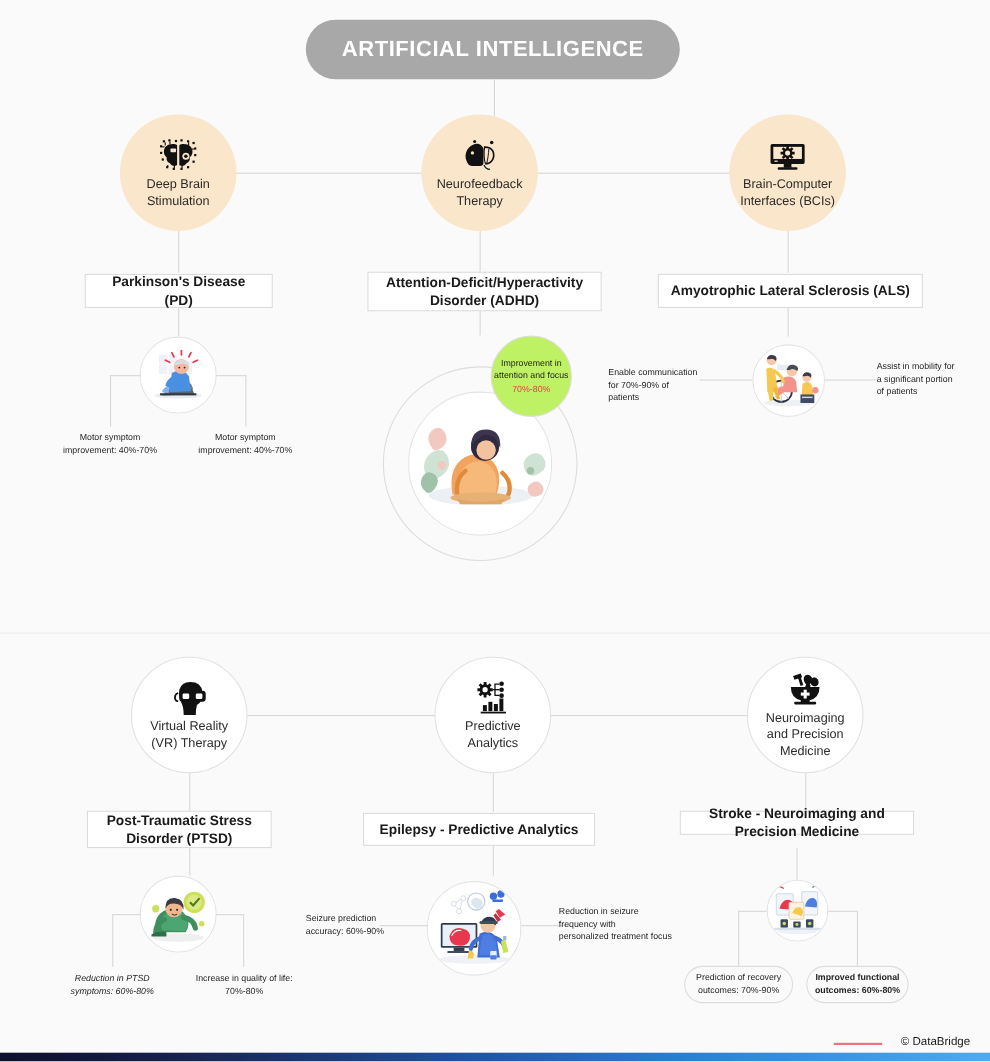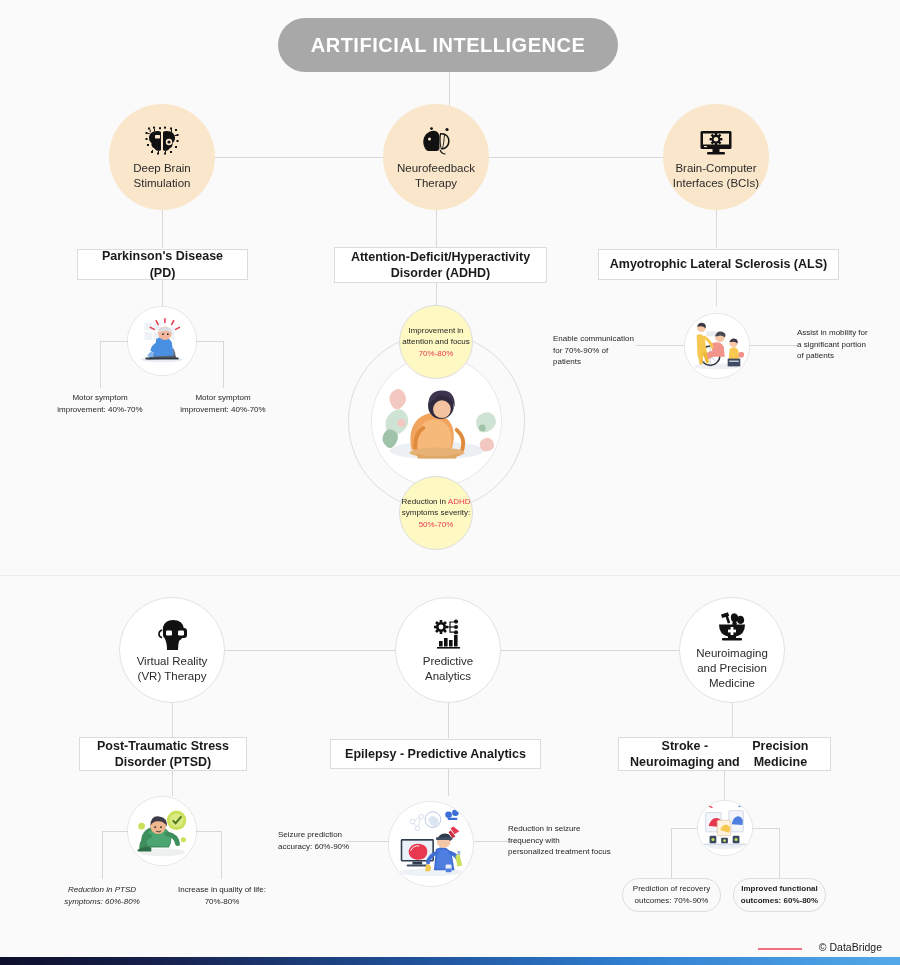--- a/index.html
+++ b/index.html
@@ -70,23 +70,23 @@
   .stat.l { text-align: left; }
   .red { color: #e8384f; }
 
   
   .ring {
     position: absolute; border-radius: 50%;
     border: 1px solid #dddddd; background: #fafafa;
   }
   .bubble {
     position: absolute; border-radius: 50%;
-    border: 1px solid #dddddd; background: #fef9c3;
+    border: 1px solid #dddddd; background: #bef264;
     display: flex; align-items: center; justify-content: center;
-    text-align: left; font-size: 8px; line-height: 1.45; color: #1f1f1f;
+    text-align: left; font-size: 8px; line-height: 1.45; color: #1f1f1f; margin-left: 47px;
   }
 
   
   .spill {
     position: absolute; border: 1px solid #dddddd; background: #fafafa;
     border-radius: 18px;
     display: flex; align-items: center; justify-content: center;
     text-align: center; font-size: 8px; line-height: 1.45; color: #1f1f1f;
     padding: 4px 6px;
   }
@@ -277,27 +277,20 @@
       <path d="M44 98 q22 6 44 0 l-3 5 -38 0 z" fill="#dfa763"></path>
       <circle cx="30" cy="67" r="4" fill="#f2c8c0"></circle>
       <circle cx="112" cy="72" r="3.4" fill="#9fc2a8"></circle>
     </svg>
   </div>
   <div class="bubble" style="left:399px; top:305px; width:74px; height:74px; flex-direction:column;">
     <div>Improvement in</div>
     <div>attention and focus</div>
     <div class="red">70%-80%</div>
   </div>
-  <div class="bubble" style="left:399px; top:476px; width:74px; height:74px; flex-direction:column;">
-    <div>
-      <span>Reduction in </span><span class="red">ADHD</span>
-    </div>
-    <div>symptoms severity:</div>
-    <div class="red">50%-70%</div>
-  </div>
 
   <div class="ln lnv" style="left:716px; top:280px; height:26px;"></div>
   <div class="illus" style="left:684px; top:313px; width:66px; height:66px;">
     <svg viewBox="0 0 66 66">
       <rect x="0" y="0" width="66" height="66" fill="#ffffff"></rect>
       <ellipse cx="33" cy="54" rx="24" ry="3" fill="#eef0f3"></ellipse>
       <rect x="22" y="18" width="16" height="5" fill="#e9ecef"></rect>
       <circle cx="26" cy="43" r="10" fill="none" stroke="#2b3240" stroke-width="1.6"></circle>
       <circle cx="26" cy="43" r="2" fill="#2b3240"></circle>
       <g stroke="#b9c0cc" stroke-width="0.8">
@@ -414,21 +407,21 @@
   <div class="ln lnv" style="left:448px; top:703px; height:35px;"></div>
   <div class="ln lnv" style="left:732px; top:703px; height:35px;"></div>
 
   <div class="dbox" style="left:79px; top:737px; width:168px; height:34px; flex-direction:column;">
     <span>Post-Traumatic Stress</span>
     <span>Disorder (PTSD)</span>
   </div>
   <div class="dbox" style="left:330px; top:739px; width:211px; height:30px;">
     <span>Epilepsy - Predictive Analytics</span>
   </div>
-  <div class="dbox" style="left:618px; top:737px; width:213px; height:34px; flex-direction:row;">
+  <div class="dbox" style="left:618px; top:737px; width:213px; height:22px; flex-direction:column;">
     <span>Stroke - Neuroimaging and</span>
     <span>Precision Medicine</span>
   </div>
 
   <div class="ln lnv" style="left:172px; top:771px; height:25px;"></div>
   <div class="illus" style="left:127px; top:796px; width:70px; height:70px;">
     <svg viewBox="0 0 70 70">
       <rect x="0" y="0" width="70" height="70" fill="#ffffff"></rect>
       <ellipse cx="35" cy="57" rx="24" ry="4" fill="#eef0ef"></ellipse>
       <circle cx="50" cy="24" r="10" fill="#cde05a"></circle>

